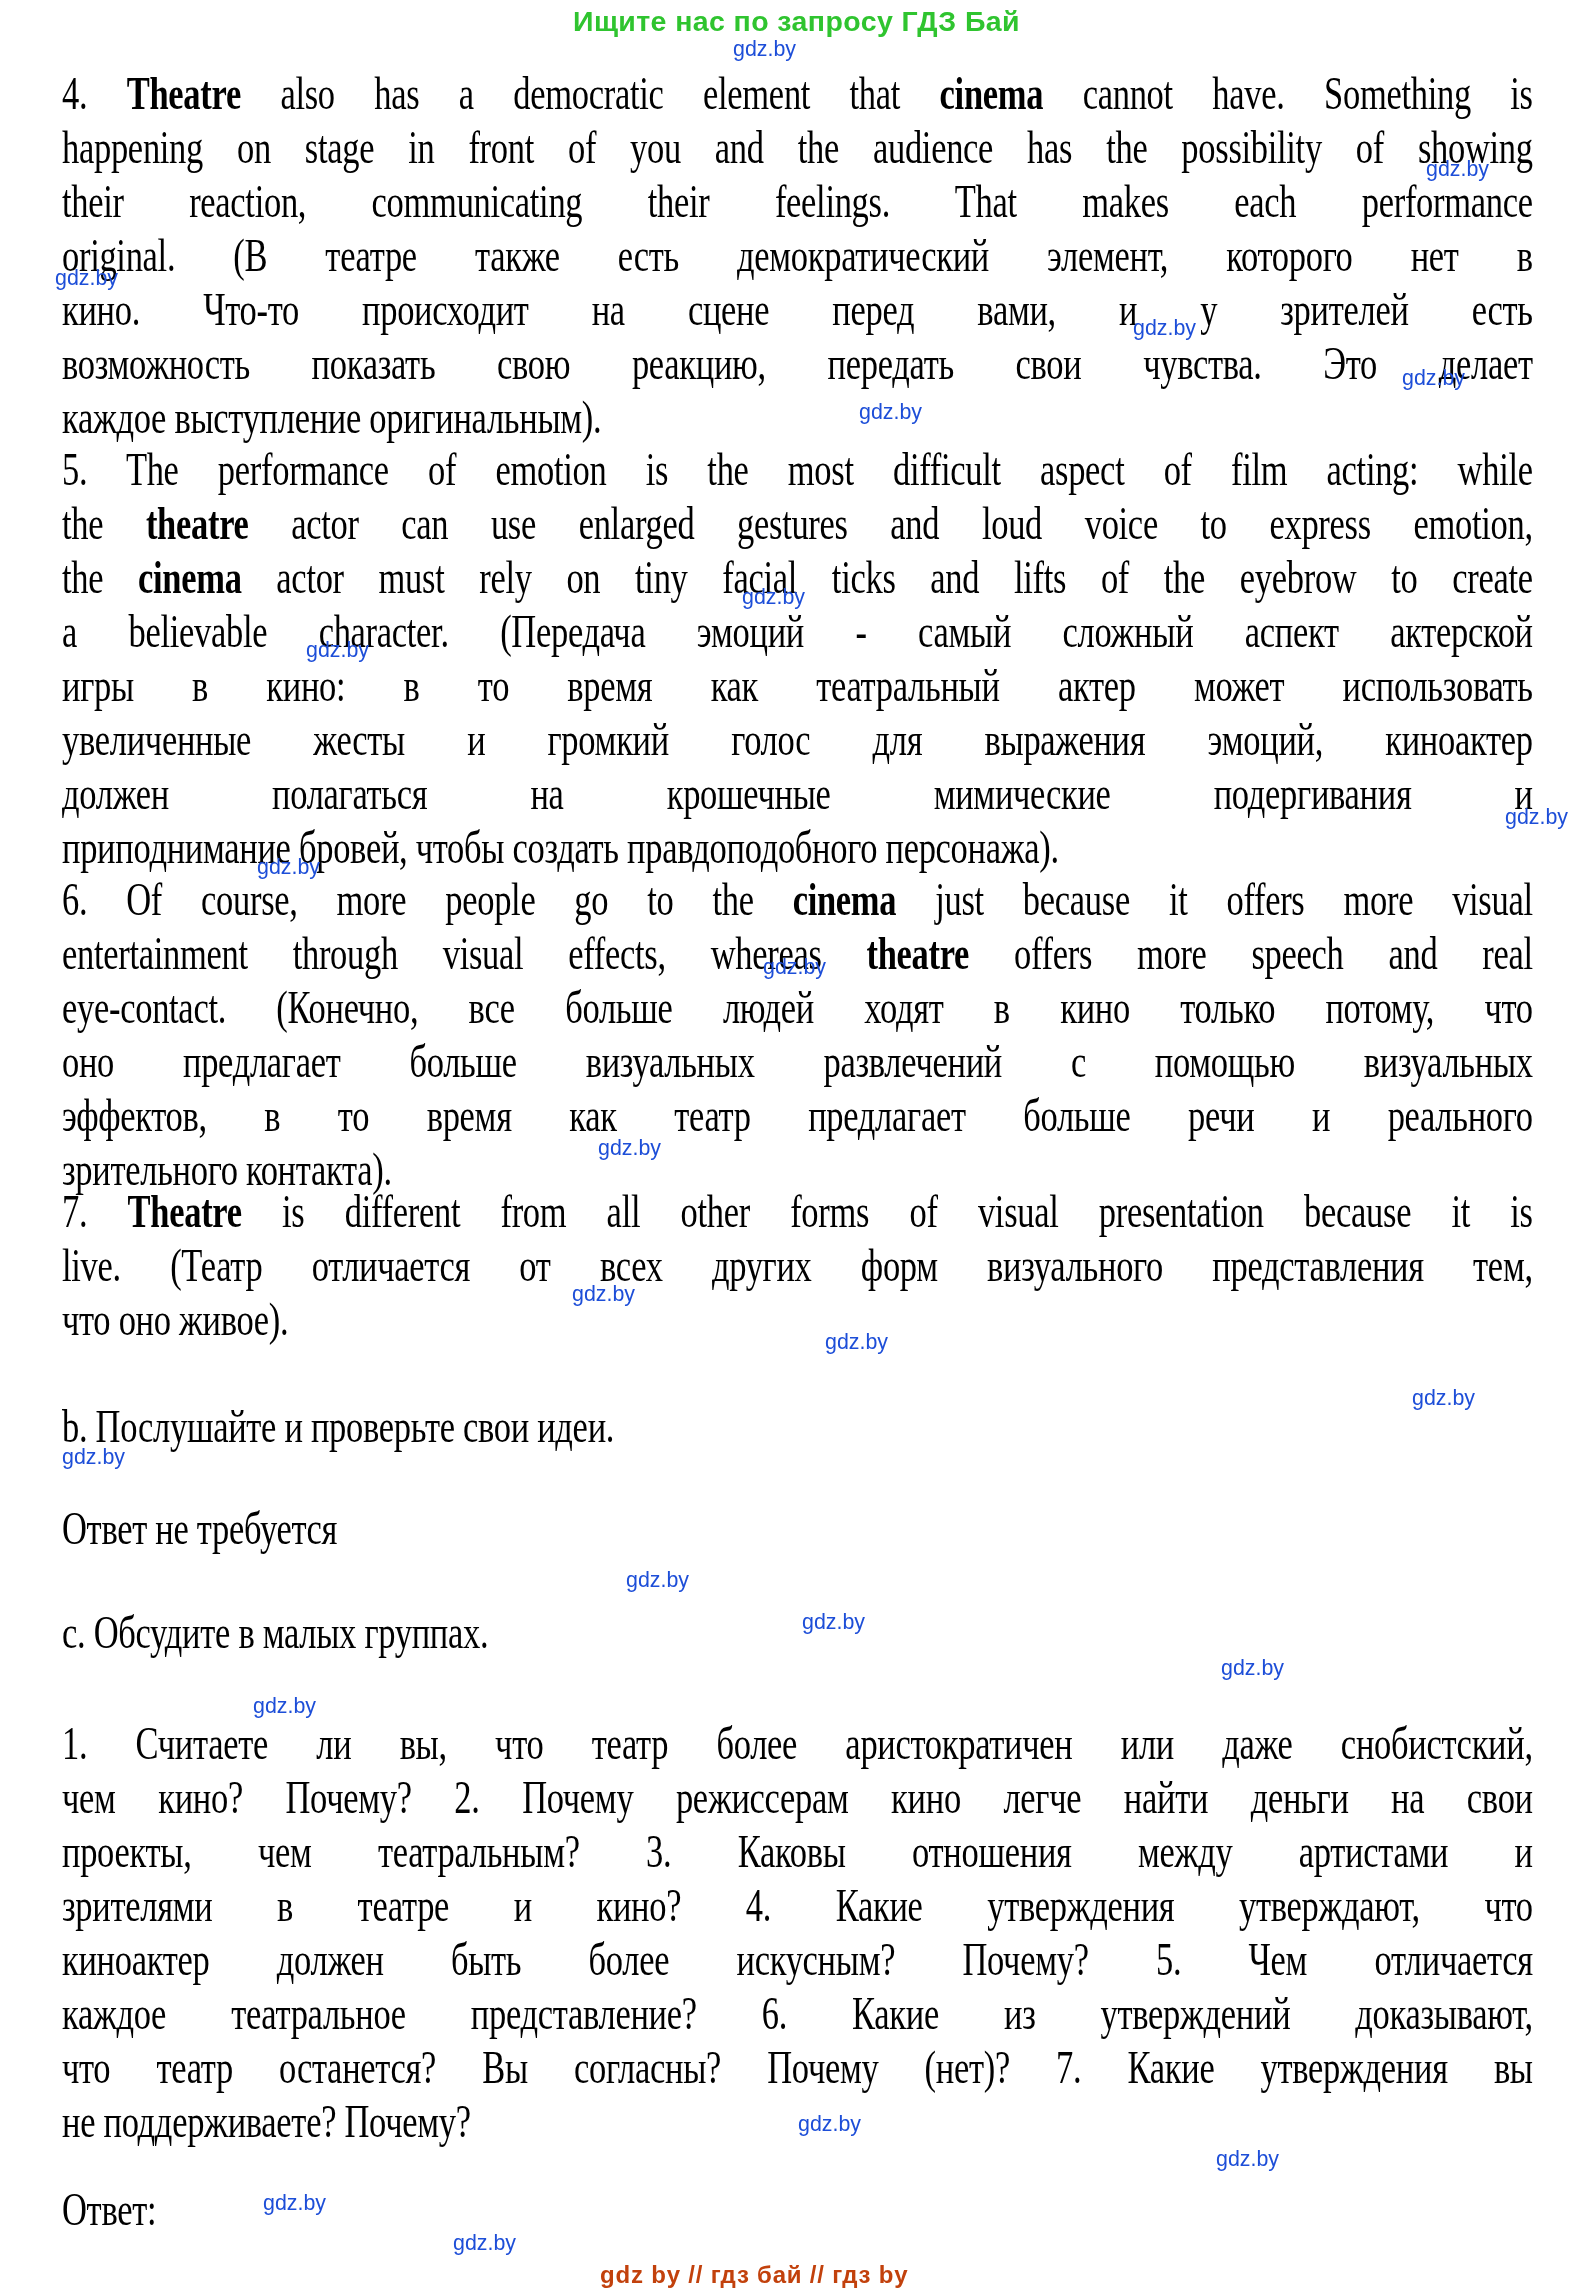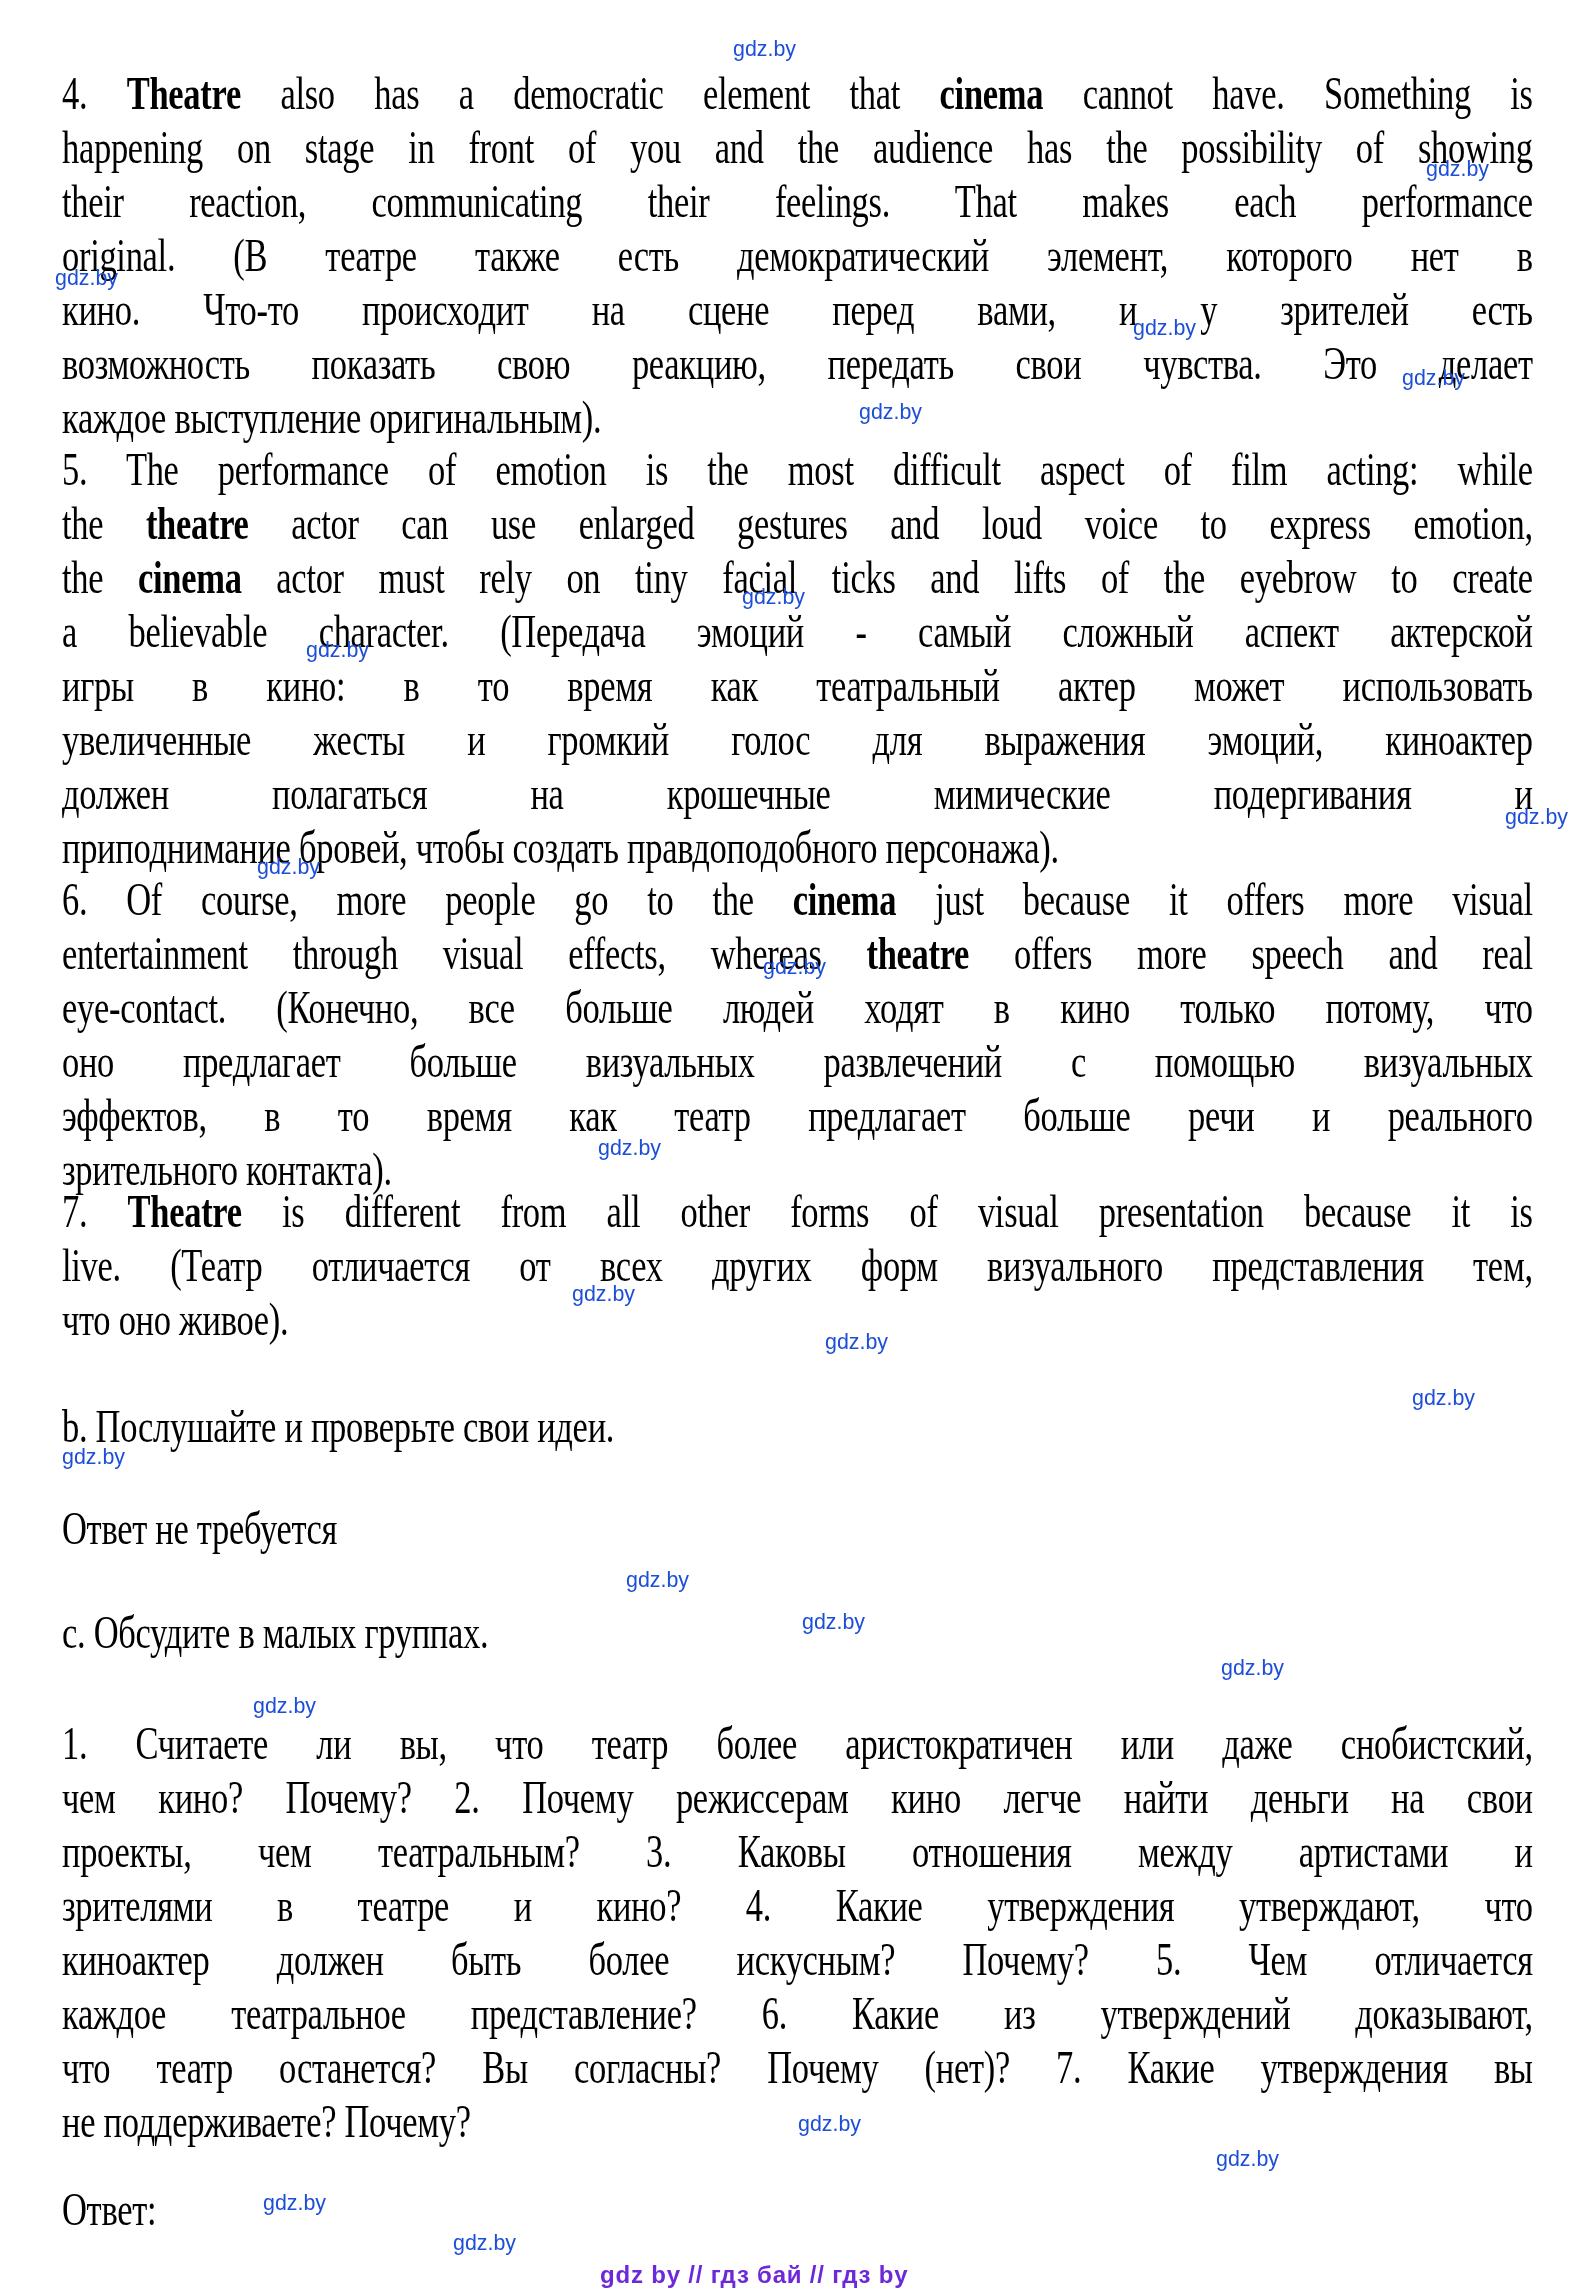--- a/index.html
+++ b/index.html
@@ -56,20 +56,21 @@
     font-weight: bold;
     font-size: 24px;
     letter-spacing: 0.8px;
     white-space: nowrap;
   }
 </style>
 </head>
 <body>
 
 <div class="page">
+  <div class="promo-header" style="color: rgb(47, 196, 47); top: 4.8px;">Ищите нас по запросу ГДЗ Бай</div>
 
   <div id="blocks">
       <div class="block" style="top: 67px;">
         <div class="line">4. <b>Theatre</b> also has a democratic element that <b>cinema</b> cannot have. Something is</div>
         <div class="line">happening on stage in front of you and the audience has the possibility of showing</div>
         <div class="line">their reaction, communicating their feelings. That makes each performance</div>
         <div class="line">original. (В театре также есть демократический элемент, которого нет в</div>
         <div class="line">кино. Что-то происходит на сцене перед вами, и у зрителей есть</div>
         <div class="line">возможность показать свою реакцию, передать свои чувства. Это делает</div>
         <div class="line last">каждое выступление оригинальным).</div>
@@ -141,15 +142,15 @@
       <span class="wm" style="left: 626px; top: 1568px;">gdz.by</span>
       <span class="wm" style="left: 802px; top: 1610px;">gdz.by</span>
       <span class="wm" style="left: 1221px; top: 1656px;">gdz.by</span>
       <span class="wm" style="left: 253px; top: 1694px;">gdz.by</span>
       <span class="wm" style="left: 798px; top: 2112px;">gdz.by</span>
       <span class="wm" style="left: 1216px; top: 2147px;">gdz.by</span>
       <span class="wm" style="left: 263px; top: 2191px;">gdz.by</span>
       <span class="wm" style="left: 453px; top: 2231px;">gdz.by</span>
     </div>
 
-  <div class="footer-wm" style="color: #6d28d9; left: 600px; top: 2261px;">gdz by // гдз бай // гдз by</div>
+  <div class="footer-wm" style="color: #c2410c; left: 600px; top: 2261px;">gdz by // гдз бай // гдз by</div>
 </div>
 
 
 </body></html>

